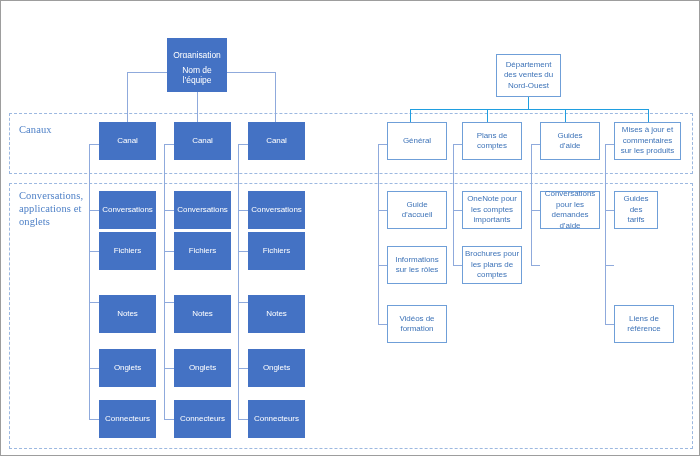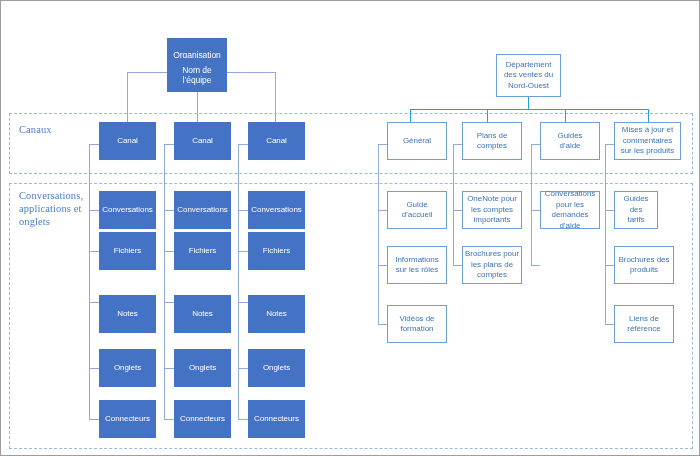--- a/index.html
+++ b/index.html
@@ -255,22 +255,18 @@
   <div class="node outline" style="left:539px;top:190px;width:60px;height:38px;">
     <span>Conversations
 pour les
 demandes d’aide</span>
   </div>
 
   <div class="node outline" style="left:613px;top:190px;width:44px;height:38px;">
     <span>Guides des
 tarifs</span>
   </div>
-  <div class="node outline" style="left:613px;top:245px;width:60px;height:38px;">
-    <span>Brochures des
-produits</span>
-  </div>
   <div class="node outline" style="left:613px;top:304px;width:60px;height:38px;">
     <span>Liens de
 référence</span>
   </div>
 
 </div>
 
 </body></html>

